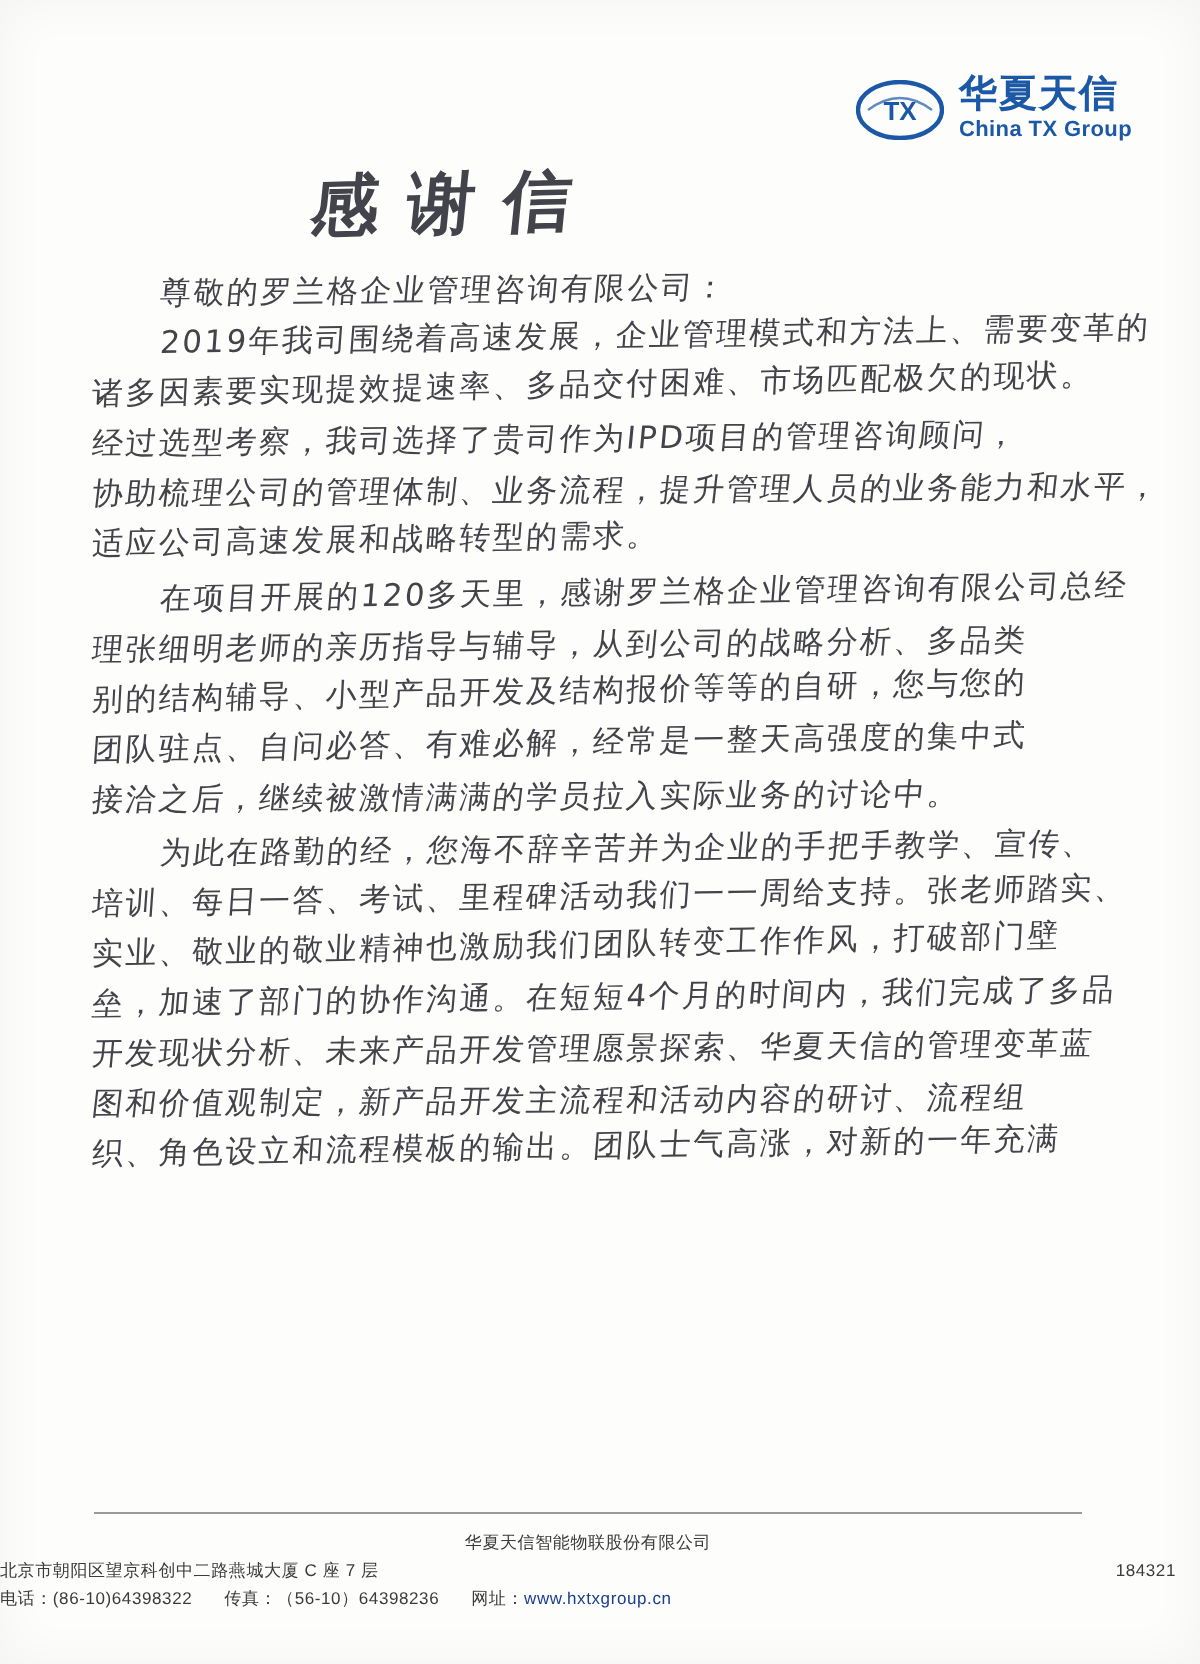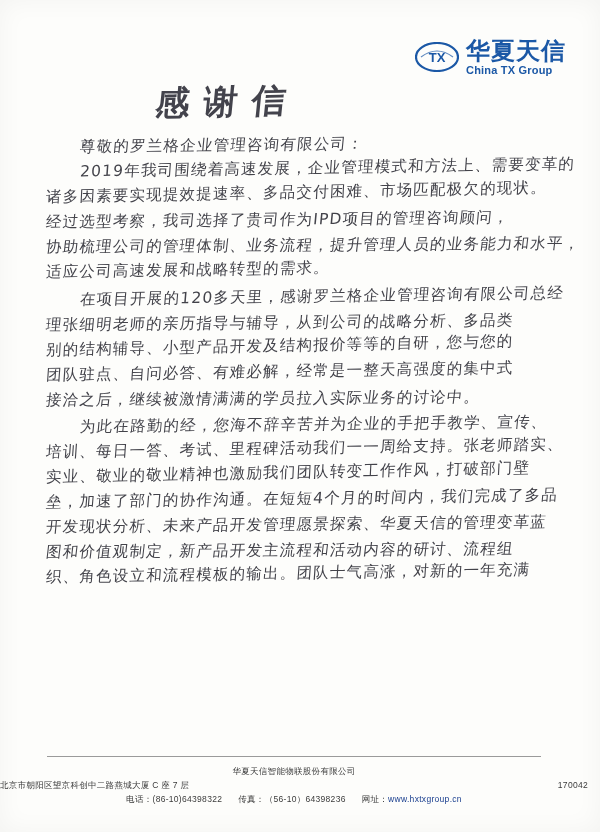--- a/index.html
+++ b/index.html
@@ -33,21 +33,21 @@
     height: 30px;
     position: relative;
   }
   .logo-mark svg { display: block; }
   .logo-text {
     display: flex;
     flex-direction: column;
     line-height: 1.05;
   }
   .logo-cn {
-    font-size: 24px;
+    font-size: 19px;
     font-weight: bold;
     color: #1b58a6;
     letter-spacing: 1px;
   }
   .logo-en {
     font-size: 11px;
     font-weight: bold;
     color: #1b58a6;
     letter-spacing: 0.2px;
     margin-top: 2px;
@@ -120,21 +120,20 @@
     font-family: "Liberation Sans", sans-serif;
     letter-spacing: 0.3px;
   }
   .footer-line.addr {
     display: flex;
     justify-content: space-between;
     gap: 26px;
   }
   .footer-contact {
     display: flex;
-    justify-content: center;
     gap: 16px;
   }
   .footer-link { color: #1a3f8f; }
   .paper-edge {
     position: absolute;
     inset: 0;
     pointer-events: none;
     box-shadow: inset 0 0 26px rgba(0,0,0,0.045);
   }
 </style>
@@ -192,21 +191,21 @@
       </div>
 
     </div>
   </div>
 
   <div class="footer">
     <div class="footer-rule"></div>
     <div class="footer-line">华夏天信智能物联股份有限公司</div>
     <div class="footer-line addr">
       <span>北京市朝阳区望京科创中二路燕城大厦 C 座 7 层</span>
-      <span>170042</span>
+      <span>184321</span>
     </div>
     <div class="footer-line footer-contact">
       <span><span>电话：</span><span>(86-10)64398322</span></span>
       <span><span>传真：</span><span>（56-10）64398236</span></span>
       <span><span>网址：</span><span class="footer-link">www.hxtxgroup.cn</span></span>
     </div>
   </div>
 
   <div class="paper-edge"></div>
 </div>

